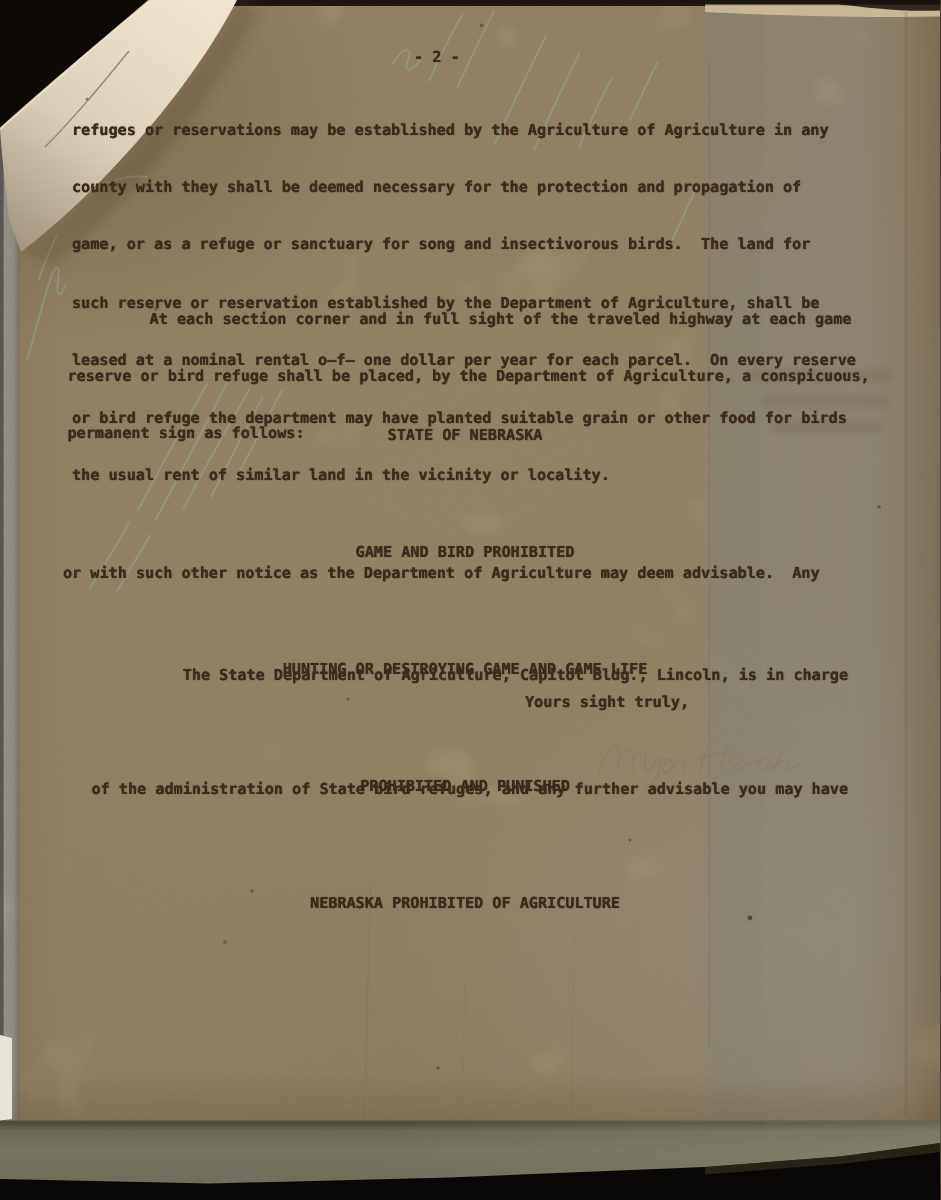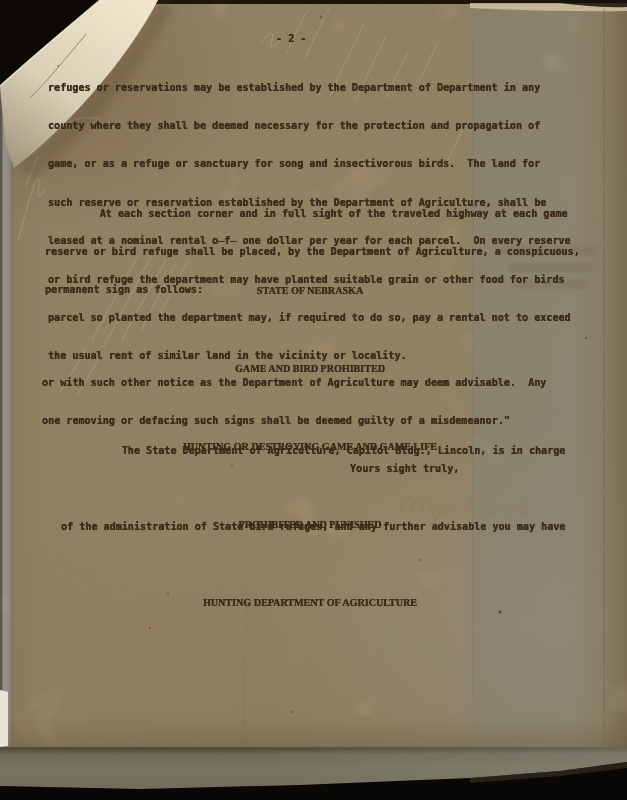--- a/index.html
+++ b/index.html
@@ -24,21 +24,21 @@
   .bottom-shadow{position:absolute;left:0;right:0;top:716px;height:32px;
     background:linear-gradient(to bottom, rgba(150,118,72,0) , rgba(140,110,66,0.28));}
   .bottom-band{position:absolute;left:0;right:0;top:747px;height:42px;
     background:linear-gradient(to bottom,#787659 0 2px,#a3a083 7px,#b2ae90 20px,#aaa689 100%);}
   .bottom-band .lighter{position:absolute;inset:0;
     background:linear-gradient(to right, rgba(214,212,196,0) 40%, rgba(214,212,196,0.40));}
   
   .typed{position:absolute;color:#3b2b1a;font-size:10.1px;line-height:12.8px;font-weight:700;
          white-space:pre;letter-spacing:0;
          text-shadow:0 0 0.5px rgba(59,43,26,0.9), 0.3px 0.3px 0.7px rgba(59,43,26,0.40);}
-  .sign{width:540px;text-align:center;line-height:26px;font-family:Liberation Serif, serif;}
+  .sign{width:540px;text-align:center;line-height:26px;}
   .dbl{line-height:25.2px;margin-left:20px;}
   .smudge{position:absolute;background:rgba(82,66,42,0.12);filter:blur(1.6px);border-radius:3px;}
   .svg-layer{position:absolute;inset:0;pointer-events:none;}
 </style>
 </head>
 <body>
 
 <div class="stage">
 
   <div class="paper"></div>
@@ -137,47 +137,45 @@
 
     <path d="M0,690 L8,692 L8,746 L0,747 Z" fill="#e7e4d8"></path>
 
     <path d="M0,786 L140,789 L300,785 L470,778 L560,771 L627,762 L627,800 L0,800 Z" fill="#0a0806"></path>
     <path d="M470,778 L560,771 L627,762 L627,768 L560,776 L470,783 Z" fill="#3a3322" opacity="0.6"></path>
   </svg>
 
   <div class="typed" style="left:276px;top:33px">- 2 -</div>
 
   <div class="typed" style="left:48px;top:56px">
-    <div>refuges or reservations may be established by the Department of Department in any</div>
-    <div>county where they shall be deemed necessary for the protection and propagation of</div>
+    <div>refuges or reservations may be established by the Agriculture of Agriculture in any</div>
+    <div>county with they shall be deemed necessary for the protection and propagation of</div>
     <div>game, or as a refuge or sanctuary for song and insectivorous birds.  The land for</div>
     <div>such reserve or reservation established by the Department of Agriculture, shall be</div>
     <div>leased at a nominal rental o̶f̶ one dollar per year for each parcel.  On every reserve</div>
     <div>or bird refuge the department may have planted suitable grain or other food for birds</div>
-    <div>parcel so planted the department may, if required to do so, pay a rental not to exceed</div>
     <div>the usual rent of similar land in the vicinity or locality.</div>
   </div>
 
   <div class="typed" style="left:45px;top:182px">
     <div>         At each section corner and in full sight of the traveled highway at each game</div>
     <div>reserve or bird refuge shall be placed, by the Department of Agriculture, a conspicuous,</div>
     <div>permanent sign as follows:</div>
   </div>
 
   <div class="typed sign" style="left:40px;top:226px">
     <div>STATE OF NEBRASKA</div>
     <div>GAME AND BIRD PROHIBITED</div>
     <div>HUNTING OR DESTROYING GAME AND GAME LIFE</div>
     <div>PROHIBITED AND PUNISHED</div>
-    <div>HUNTING DEPARTMENT OF AGRICULTURE</div>
+    <div>NEBRASKA PROHIBITED OF AGRICULTURE</div>
   </div>
 
   <div class="typed" style="left:42px;top:351px">
     <div>or with such other notice as the Department of Agriculture may deem advisable.  Any</div>
-    <div>one removing or defacing such signs shall be deemed guilty of a misdemeanor."</div>
   </div>
 
   <div class="typed dbl" style="left:41px;top:388px">
     <div>          The State Department of Agriculture, Capitol Bldg., Lincoln, is in charge</div>
     <div>of the administration of State bird refuges, and any further advisable you may have</div>
   </div>
 
   <div class="typed" style="left:350px;top:463px">Yours sight truly,</div>
 
   <svg class="svg-layer" style="left:396px;top:490px;width:140px;height:36px" width="140" height="36" viewBox="0 0 140 36" role="img" aria-label="Myron H Swenk">

